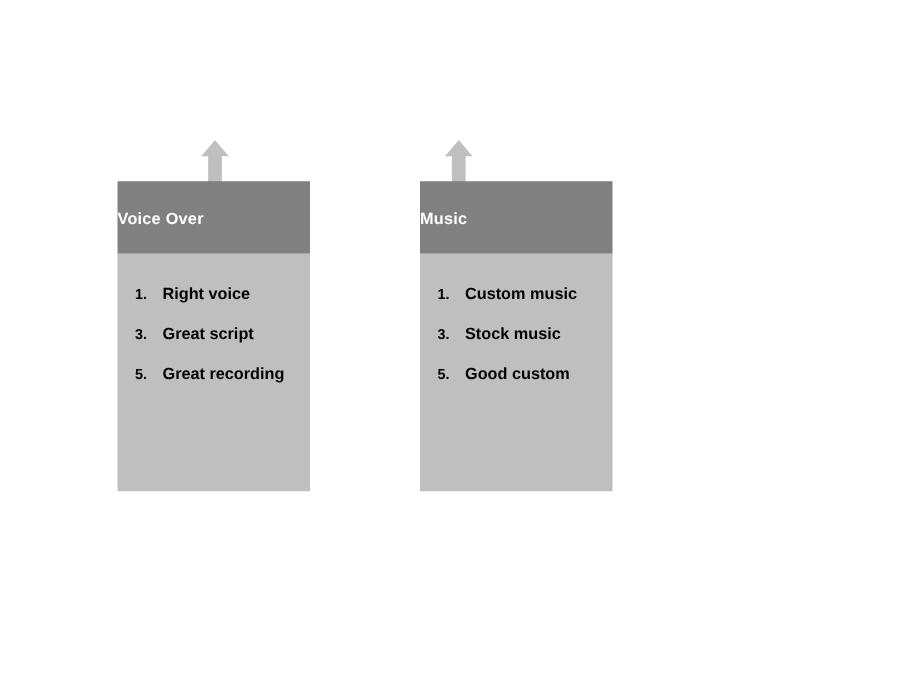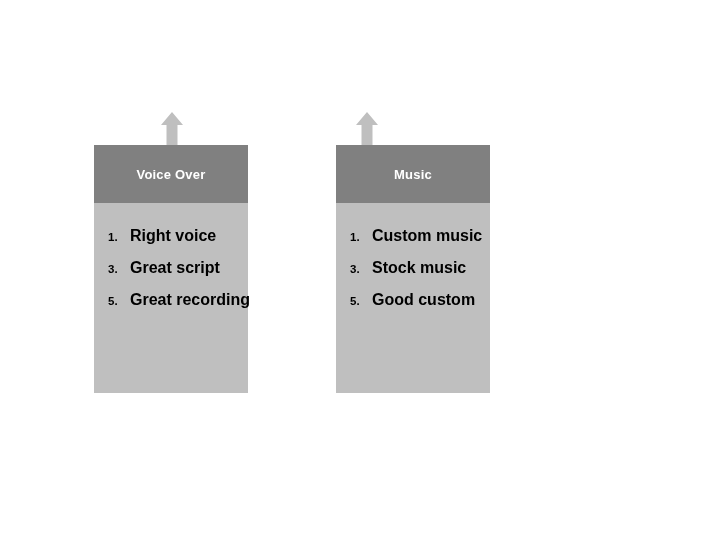--- a/index.html
+++ b/index.html
@@ -67,21 +67,20 @@
     height: 248px;
   }
   #column-voice-over { left: 94px; }
   #column-music      { left: 289px; padding-left: 47px; }
 
   .column-header {
     height: 58px;
     background: #808080;
     display: flex;
     align-items: center;
-    justify-content: center;
     box-sizing: border-box;
   }
   .column-header-text {
     color: #ffffff;
     font-size: 13px;
     font-weight: bold;
     letter-spacing: 0.2px;
     text-align: center;
     white-space: nowrap;
   }
@@ -102,21 +101,21 @@
   }
   .list-number {
     width: 22px;
     flex: 0 0 22px;
     color: #000000;
     font-size: 11.5px;
     font-weight: bold;
   }
   .list-label {
     color: #000000;
-    font-size: 16px;
+    font-size: 13px;
     font-weight: bold;
     white-space: nowrap;
   }
 </style>
 </head>
 <body>
 
 <div id="slide">
 
 

